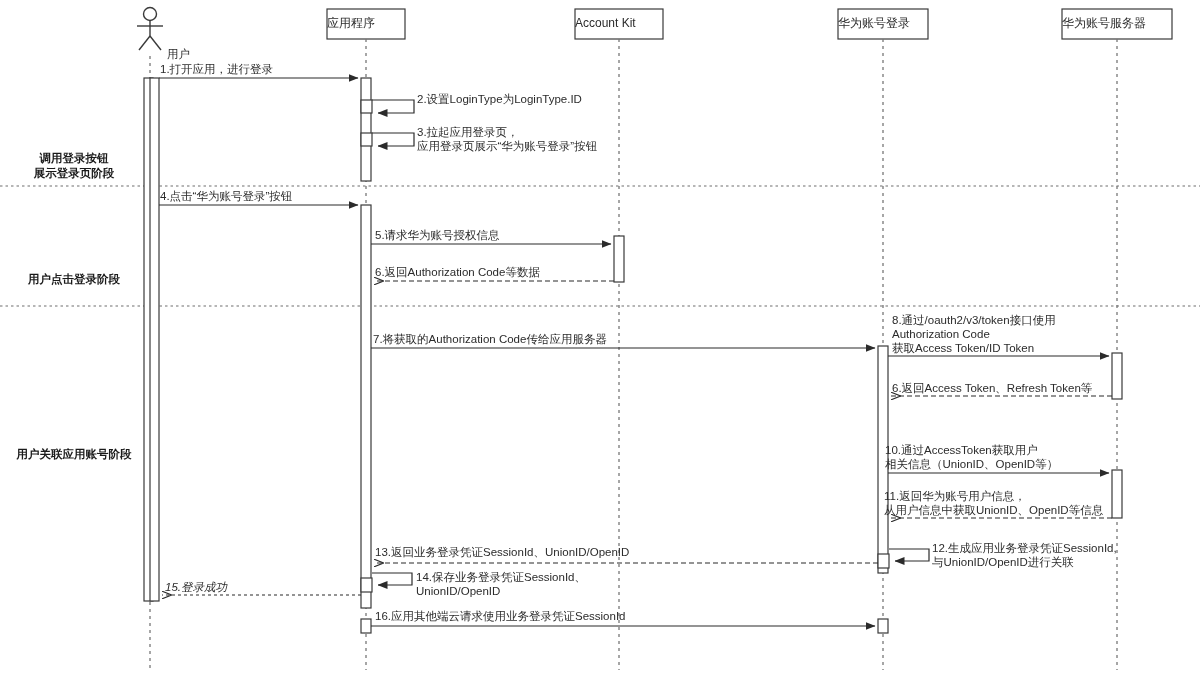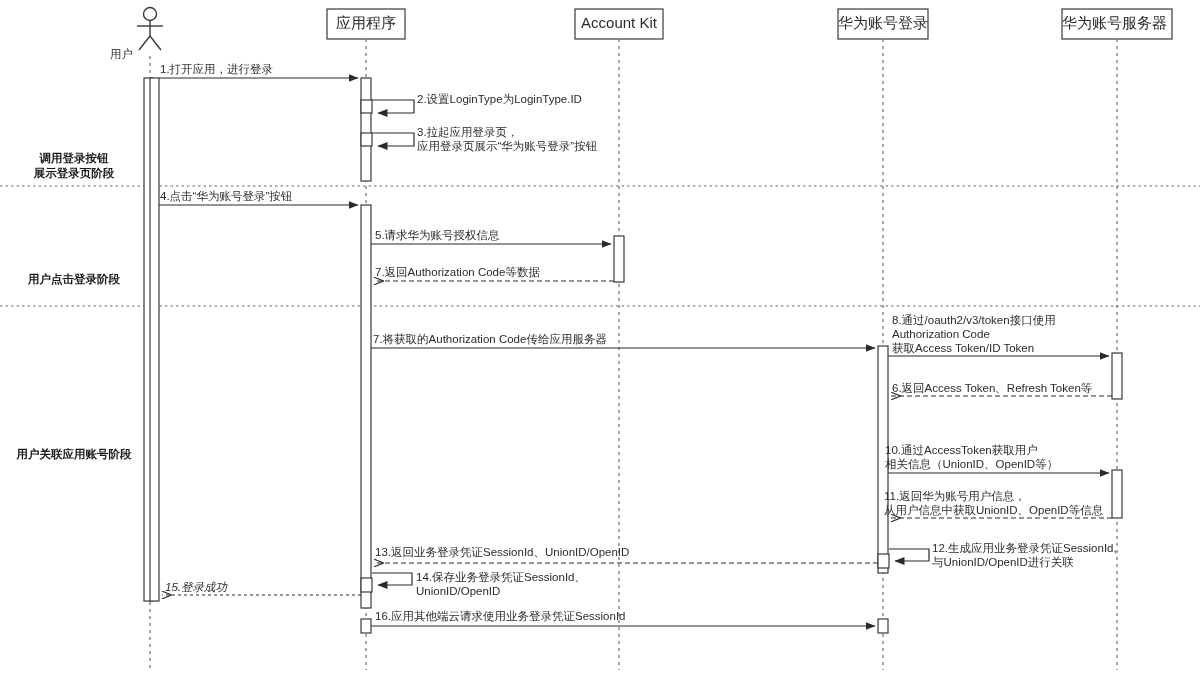--- a/index.html
+++ b/index.html
@@ -16,40 +16,40 @@
     font-size:11.5px;
     color:#2b2b2b;
     line-height:14px;
     white-space:pre;
     letter-spacing:0px;
   }
   .lbl.center{text-align:left;}
   .lbl.left{text-align:left;}
   .box-lbl{
     position:absolute;
-    font-size:15px;
+    font-size:12px;
     color:#2b2b2b;
-    text-align:center;
+    text-align:left;
     line-height:14px;
     white-space:nowrap;
   }
   .phase-lbl{
     position:absolute;
     font-size:11.5px;
     font-weight:bold;
     color:#1a1a1a;
     text-align:center;
     line-height:15px;
     white-space:pre;
   }
   .actor-lbl{
     position:absolute;
     font-size:11.5px;
     color:#2b2b2b;
-    text-align:left;
+    text-align:right;
     white-space:nowrap;
   }
 </style>
 </head>
 <body>
 
 <div id="diagram">
 
   <svg id="svgroot" width="1200" height="676">
     <defs>
@@ -174,21 +174,21 @@
 
   <div class="lbl left" style="left:417px;top:92px;width:260px;">2.设置LoginType为LoginType.ID</div>
 
   <div class="lbl left" style="left:417px;top:125px;width:300px;">3.拉起应用登录页，
 应用登录页展示“华为账号登录”按钮</div>
 
   <div class="lbl center" style="left:160px;top:189px;width:200px;">4.点击“华为账号登录”按钮</div>
 
   <div class="lbl center" style="left:375px;top:228px;width:240px;">5.请求华为账号授权信息</div>
 
-  <div class="lbl center" style="left:375px;top:265px;width:240px;">7.返回Authorization Code等数据</div>
+  <div class="lbl center" style="left:375px;top:265px;width:240px;">6.返回Authorization Code等数据</div>
 
   <div class="lbl center" style="left:373px;top:332px;width:300px;">7.将获取的Authorization Code传给应用服务器</div>
 
   <div class="lbl center" style="left:892px;top:313px;width:220px;">8.通过/oauth2/v3/token接口使用
 Authorization Code
 获取Access Token/ID Token</div>
 
   <div class="lbl center" style="left:892px;top:381px;width:220px;">6.返回Access Token、Refresh Token等</div>
 
   <div class="lbl center" style="left:885px;top:443px;width:230px;">10.通过AccessToken获取用户

